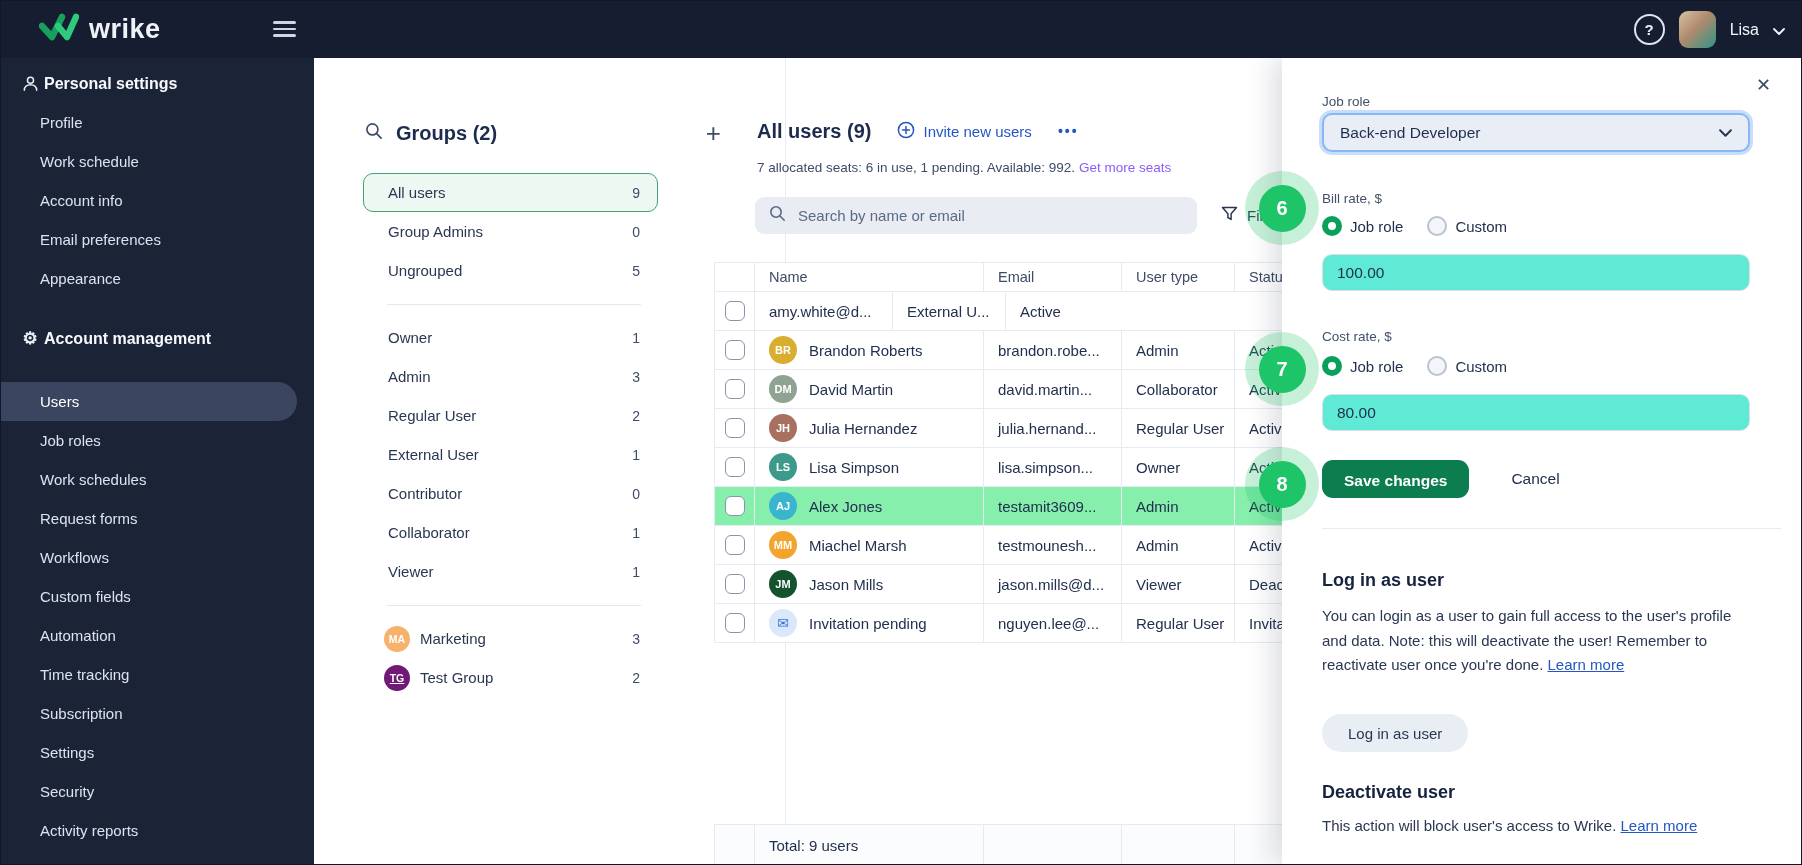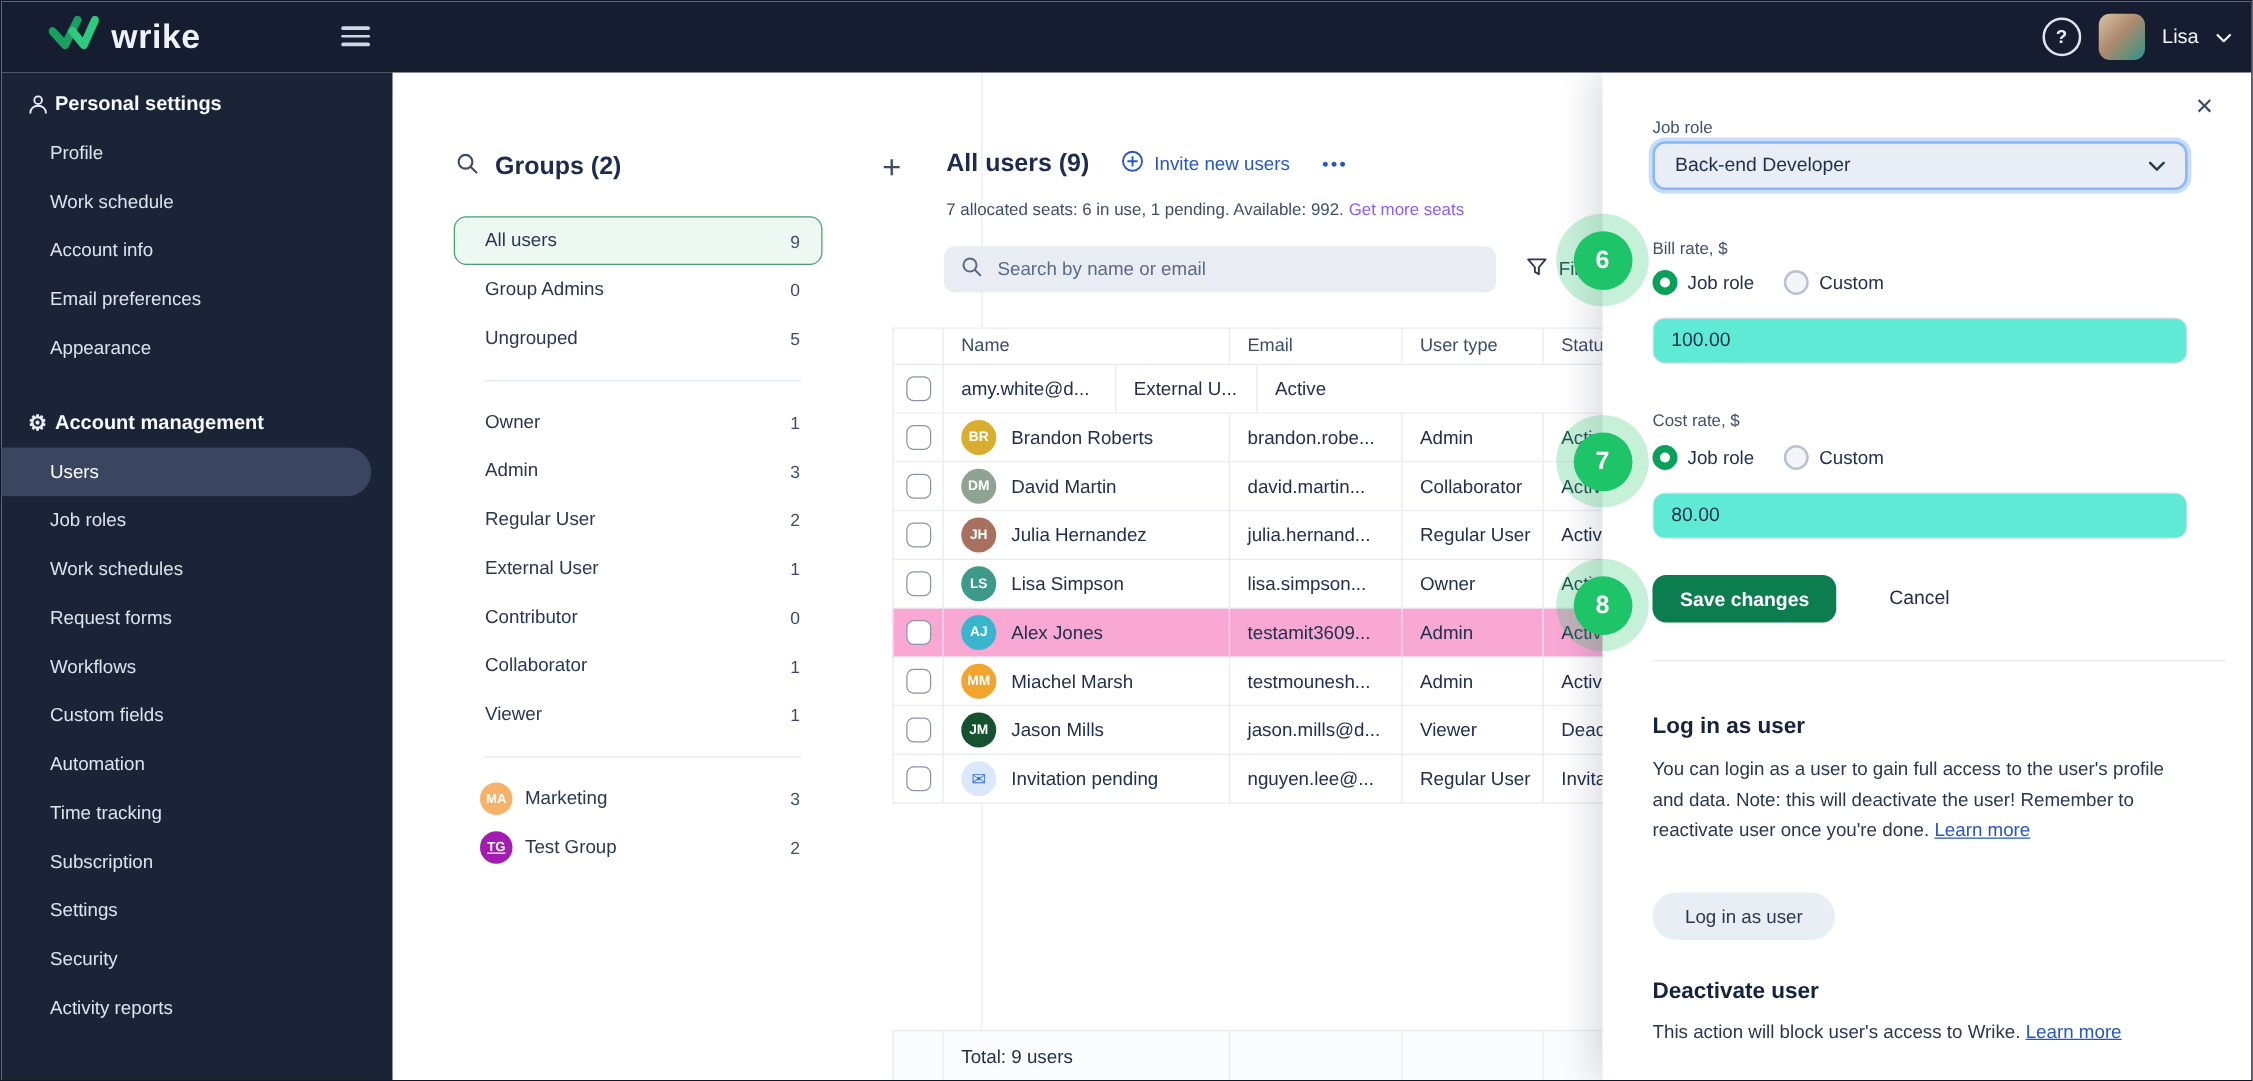--- a/index.html
+++ b/index.html
@@ -15,21 +15,21 @@
   .help-circle{width:31px;height:31px;border:2px solid #dfe4ee;border-radius:50%;color:#eef1f6;
       display:flex;align-items:center;justify-content:center;font-size:15px;font-weight:bold;cursor:pointer;box-sizing:border-box;}
   .top-avatar{width:37px;height:37px;border-radius:9px;cursor:pointer;
       background:linear-gradient(135deg,#d8c3a5 0%,#b08a6d 45%,#2e9486 100%);}
   .uname{color:#f2f5fa;font-size:16px;cursor:pointer;}
   
   .sidebar{position:absolute;left:0;top:57px;width:313px;bottom:0;background:#1b2337;z-index:5;padding-top:6px;box-sizing:border-box;}
   .s-item{height:39px;display:flex;align-items:center;padding-left:39px;font-size:15px;color:#dce3ef;cursor:pointer;box-sizing:border-box;}
   .s-item.header{padding-left:18px;font-weight:bold;font-size:16px;color:#f7f9fc;cursor:default;}
   .s-item.gap{margin-top:21px;}
-  .s-item.selected{background:#3a4560;width:296px;border-radius:0 20px 20px 0;color:#fff;}
+  .s-item.selected{background:#3a4560;width:296px;border-radius:0 20px 20px 0;color:#fff;margin-top:24px;}
   .s-icon{width:22px;margin-right:3px;display:flex;justify-content:center;align-items:center;color:#e8edf5;font-size:17px;}
   
   .groups{position:absolute;left:313px;top:57px;width:472px;bottom:0;background:#fff;border-right:1px solid #e8ebf1;box-sizing:border-box;}
   .groups-header{position:absolute;top:55px;left:0;right:0;height:40px;display:flex;align-items:center;padding:0 64px 0 51px;}
   .groups-title{font-size:20px;font-weight:bold;color:#1d2b4e;margin-left:13px;}
   .g-plus{margin-left:auto;font-size:26px;font-weight:300;color:#3e4c68;cursor:pointer;line-height:1;}
   .groups-list{position:absolute;top:115px;left:49px;width:295px;}
   .g-row{height:39px;display:flex;align-items:center;padding:0 17px 0 24px;border:1px solid transparent;
          border-radius:10px;font-size:15px;color:#2a3752;cursor:pointer;box-sizing:border-box;}
   .g-row.selected{background:#eef8f2;border-color:#44a173;}
@@ -48,21 +48,21 @@
   .searchbar{position:absolute;left:754px;top:196px;width:442px;height:37px;background:#e9edf3;border-radius:9px;
              display:flex;align-items:center;padding:0 14px;gap:10px;box-sizing:border-box;}
   .searchbar input{flex:1;border:none;background:transparent;outline:none;font-family:inherit;font-size:15px;color:#2a3752;}
   .searchbar input::placeholder{color:#5a6a84;opacity:1;}
   .filters{position:absolute;left:1220px;top:196px;height:37px;display:flex;align-items:center;gap:9px;
            font-size:15px;color:#2a3752;width:80px;overflow:hidden;cursor:pointer;}
   
   .table{position:absolute;left:713px;top:261px;width:647px;}
   .t-row{display:flex;border-bottom:1px solid #e7eaf0;border-left:1px solid #e7eaf0;background:#fff;height:39px;box-sizing:border-box;}
   .t-row.t-head{height:30px;border-top:1px solid #e7eaf0;}
-  .t-row.selected{background:#f9a8d4;}
+  .t-row.selected{background:#86efac;}
   .cell{display:flex;align-items:center;border-right:1px solid #e7eaf0;padding-left:14px;font-size:15px;color:#22304e;
         white-space:nowrap;overflow:hidden;box-sizing:border-box;flex:none;}
   .t-head .cell{font-size:14.5px;color:#3e4c68;}
   .c-check{width:40px;padding-left:0;justify-content:center;}
   .c-name{width:229px;}
   .c-email{width:138px;}
   .c-type{width:113px;}
   .c-status{width:127px;border-right:none;}
   .cb{width:20px;height:20px;border:1.5px solid #8a94a8;border-radius:6px;background:#fff;cursor:pointer;box-sizing:border-box;}
   .t-avatar{width:28px;height:28px;border-radius:50%;margin-right:12px;display:flex;align-items:center;justify-content:center;
@@ -317,21 +317,21 @@
           <i></i>
         </div>
 
         <div class="g-row">
           <span class="g-avatar" style="background: rgb(246, 178, 107);">MA</span>
           <span class="g-label">Marketing</span>
           <span class="g-count">3</span>
         </div>
 
         <div class="g-row">
-          <span class="g-avatar" style="background: #a21caf; text-decoration: underline;">TG</span>
+          <span class="g-avatar" style="background: #701a75; text-decoration: underline;">TG</span>
           <span class="g-label">Test Group</span>
           <span class="g-count">2</span>
         </div>
 
     </div>
   </div>
 
   <div class="users-header">
     <span class="users-title">All users (9)</span>
     <span class="invite">

